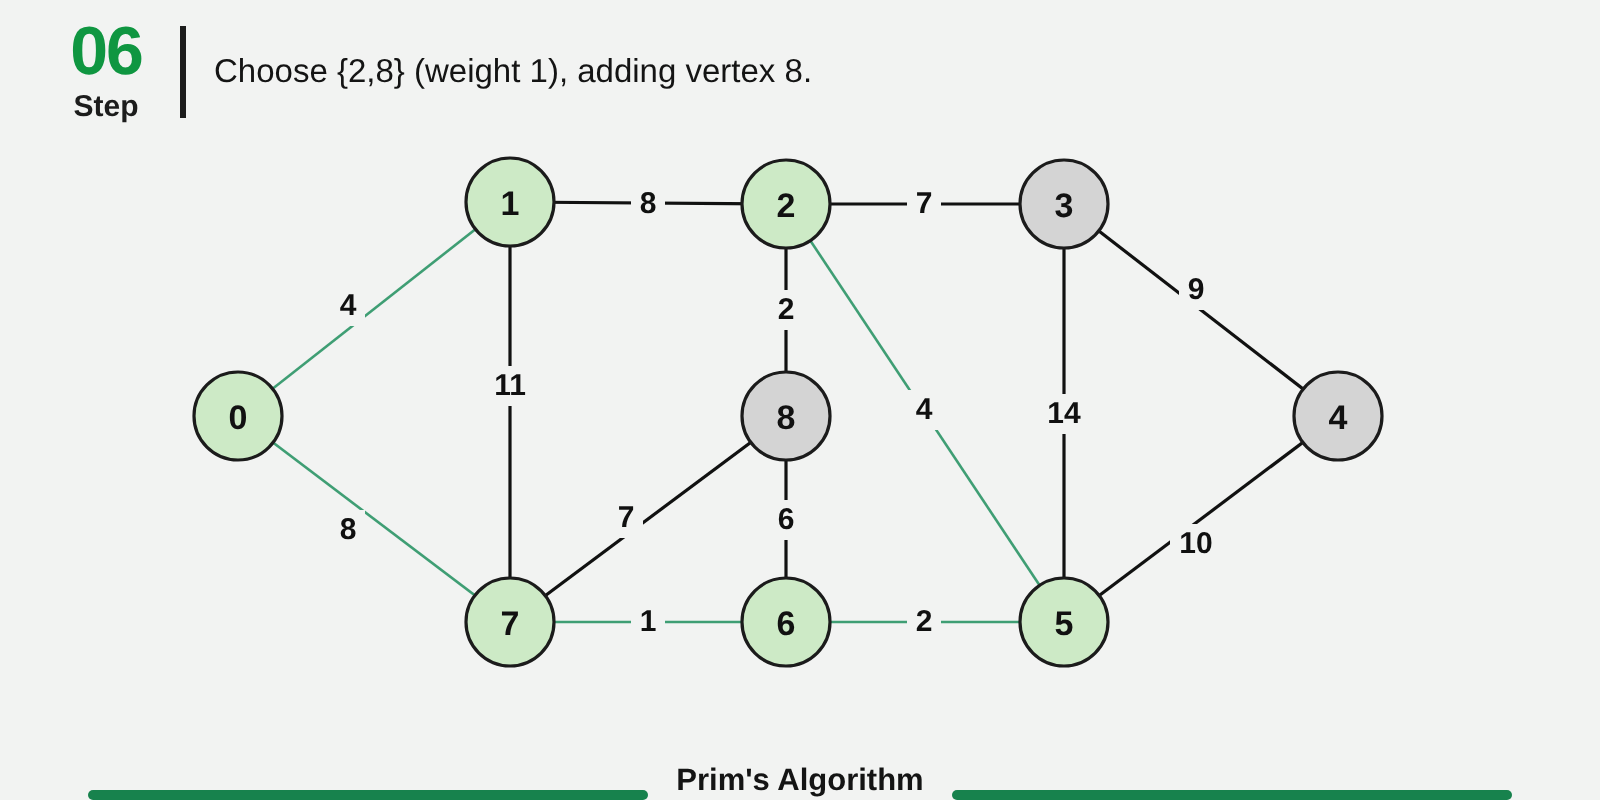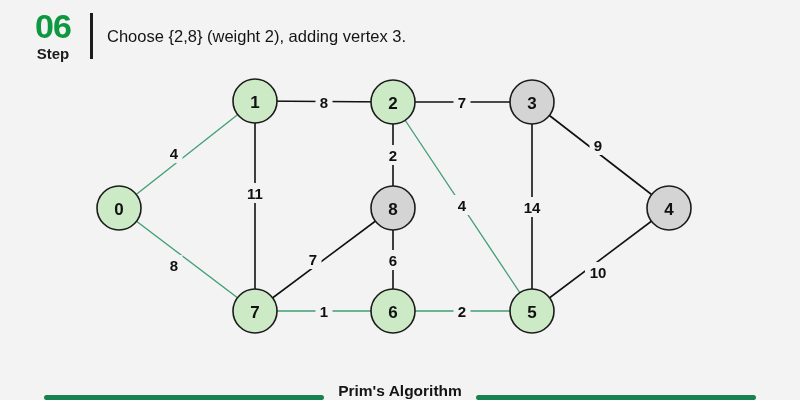--- a/index.html
+++ b/index.html
@@ -113,21 +113,21 @@
 </style>
 </head>
 <body>
 
 <div id="header">
   <div id="step-block">
     <div id="step-number">06</div>
     <div id="step-caption">Step</div>
   </div>
   <div id="header-divider"></div>
-  <div id="header-text">Choose {2,8} (weight 2), adding vertex 3.</div>
+  <div id="header-text">Choose {2,8} (weight 1), adding vertex 8.</div>
 </div>
 
 <svg id="graph-canvas" viewBox="0 0 800 290">
   <g id="edge-layer">
       <line x1="119" y1="148" x2="255" y2="41" stroke="#3f9e74" stroke-width="1.3"></line>
       <line x1="119" y1="148" x2="255" y2="251" stroke="#3f9e74" stroke-width="1.3"></line>
       <line x1="255" y1="41" x2="393" y2="42" stroke="#111111" stroke-width="1.6"></line>
       <line x1="255" y1="41" x2="255" y2="251" stroke="#111111" stroke-width="1.6"></line>
       <line x1="393" y1="42" x2="532" y2="42" stroke="#111111" stroke-width="1.6"></line>
       <line x1="393" y1="42" x2="393" y2="148" stroke="#111111" stroke-width="1.6"></line>

